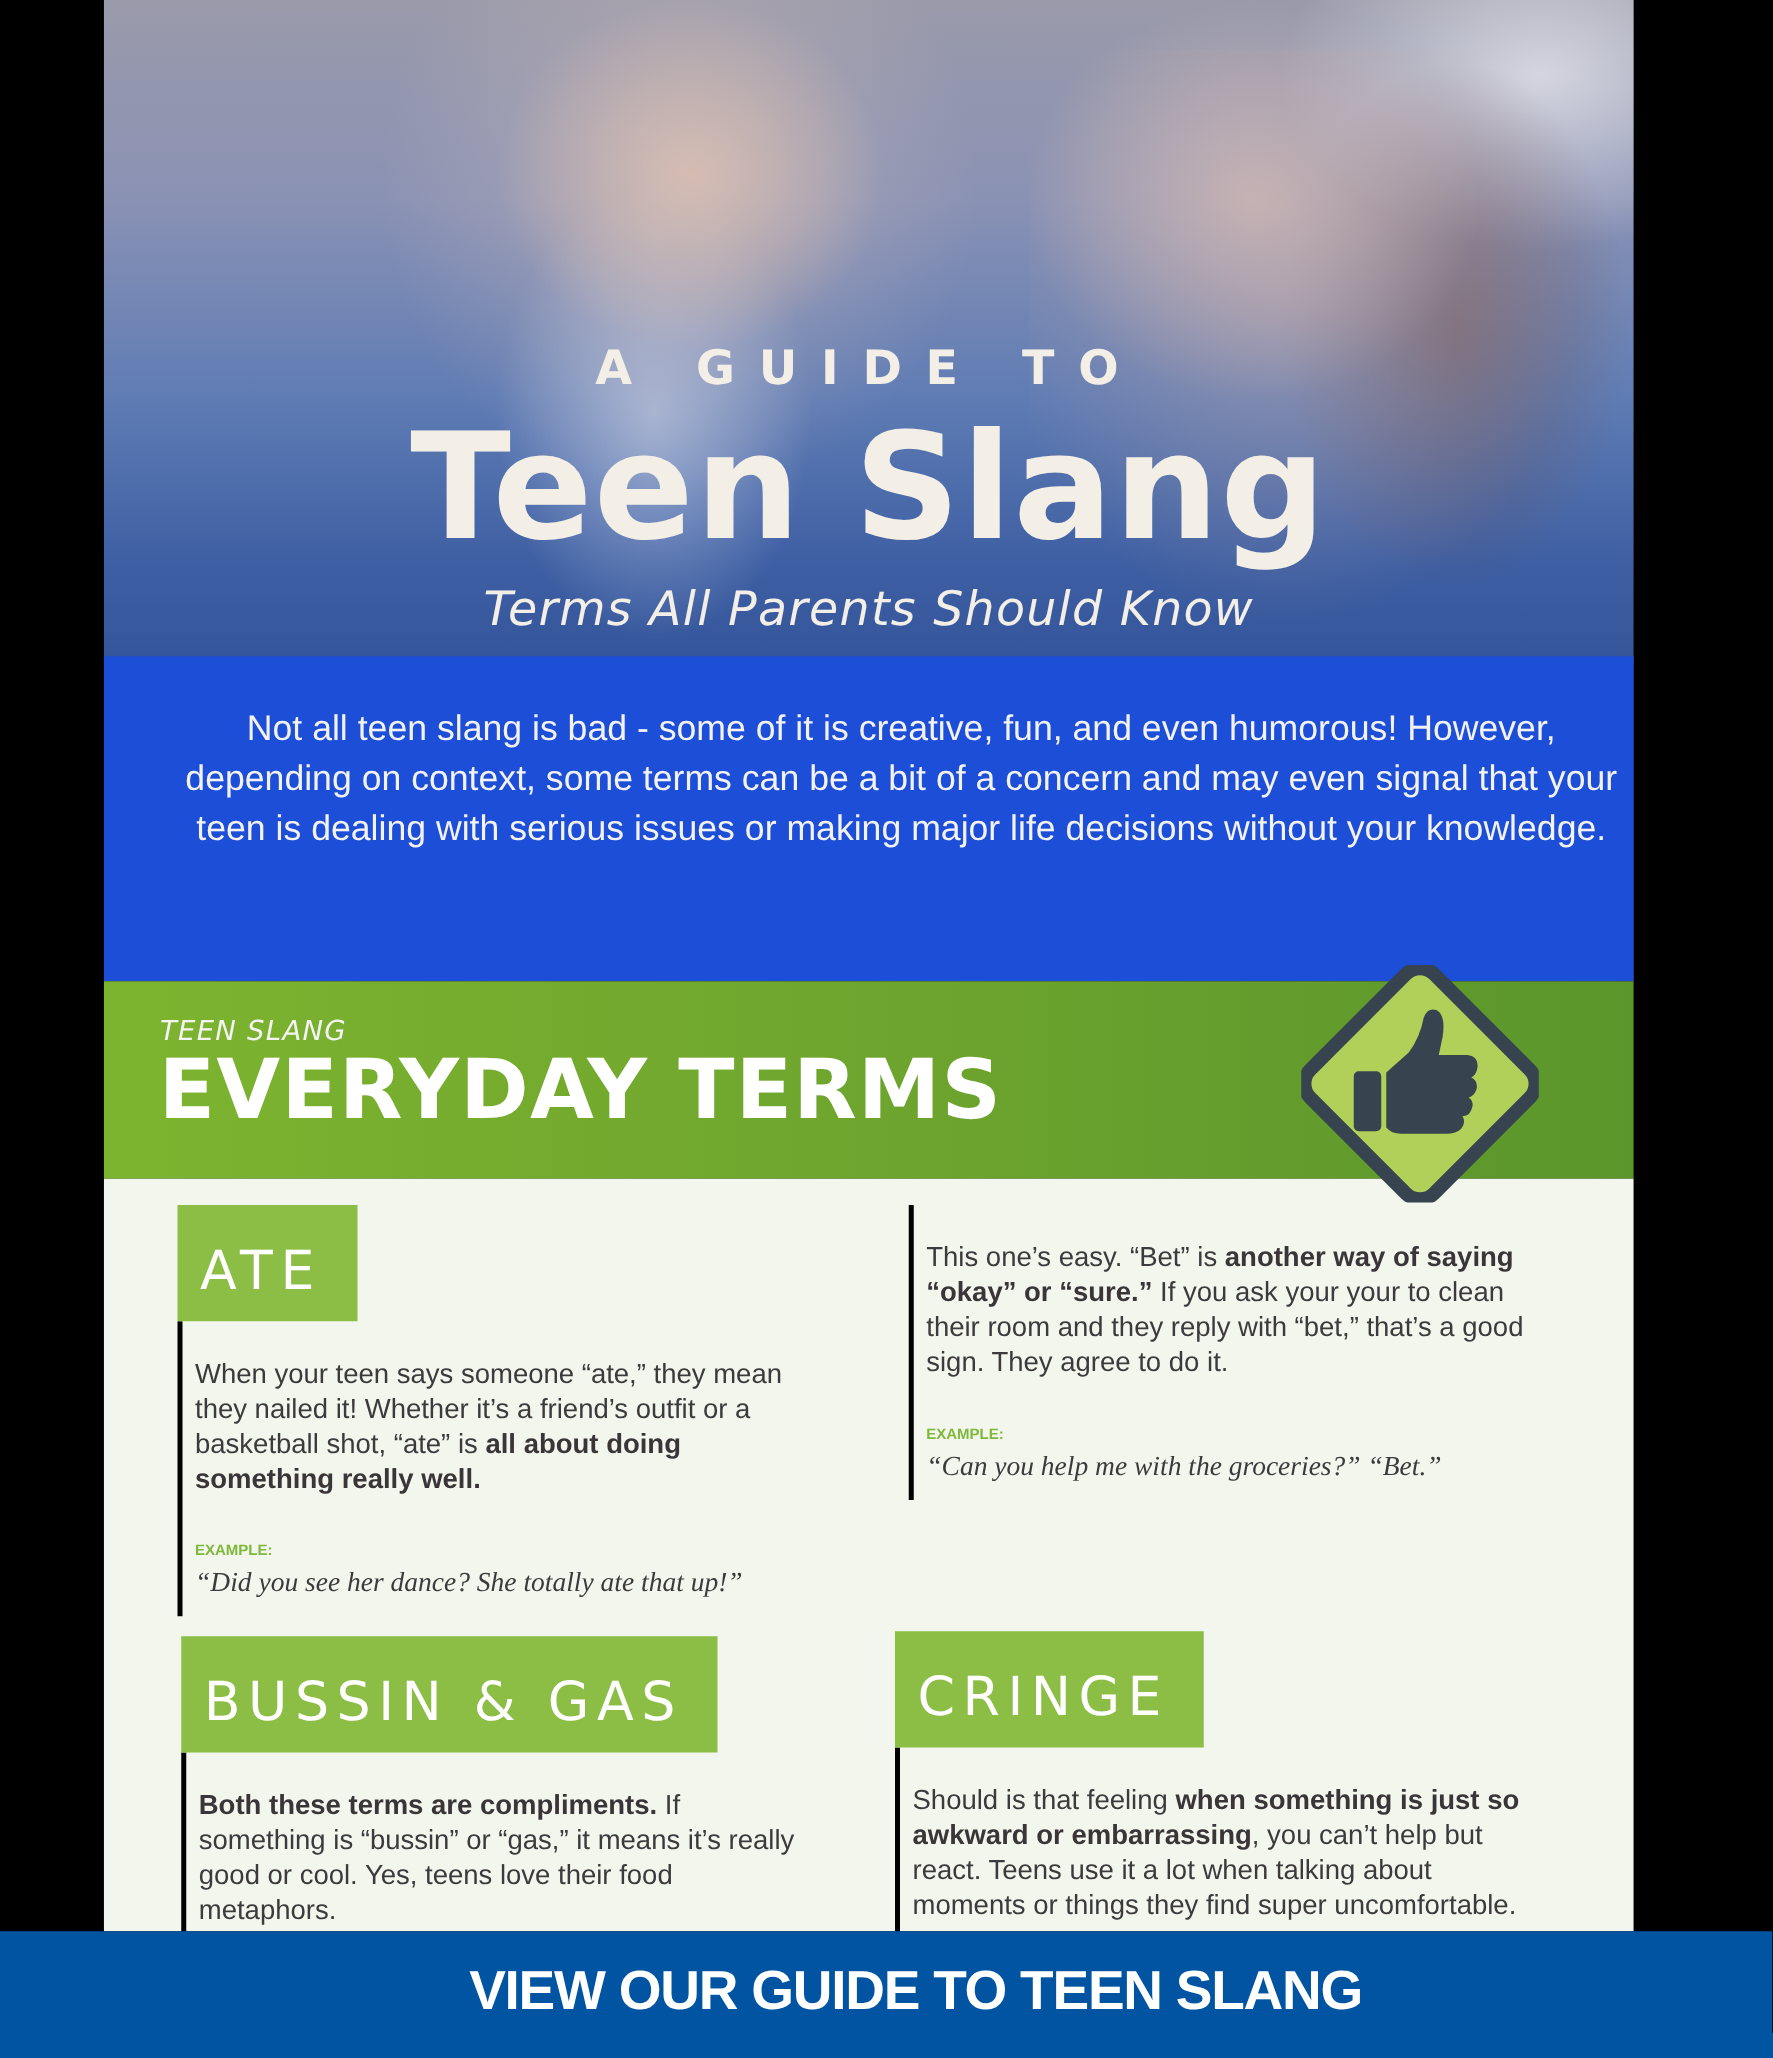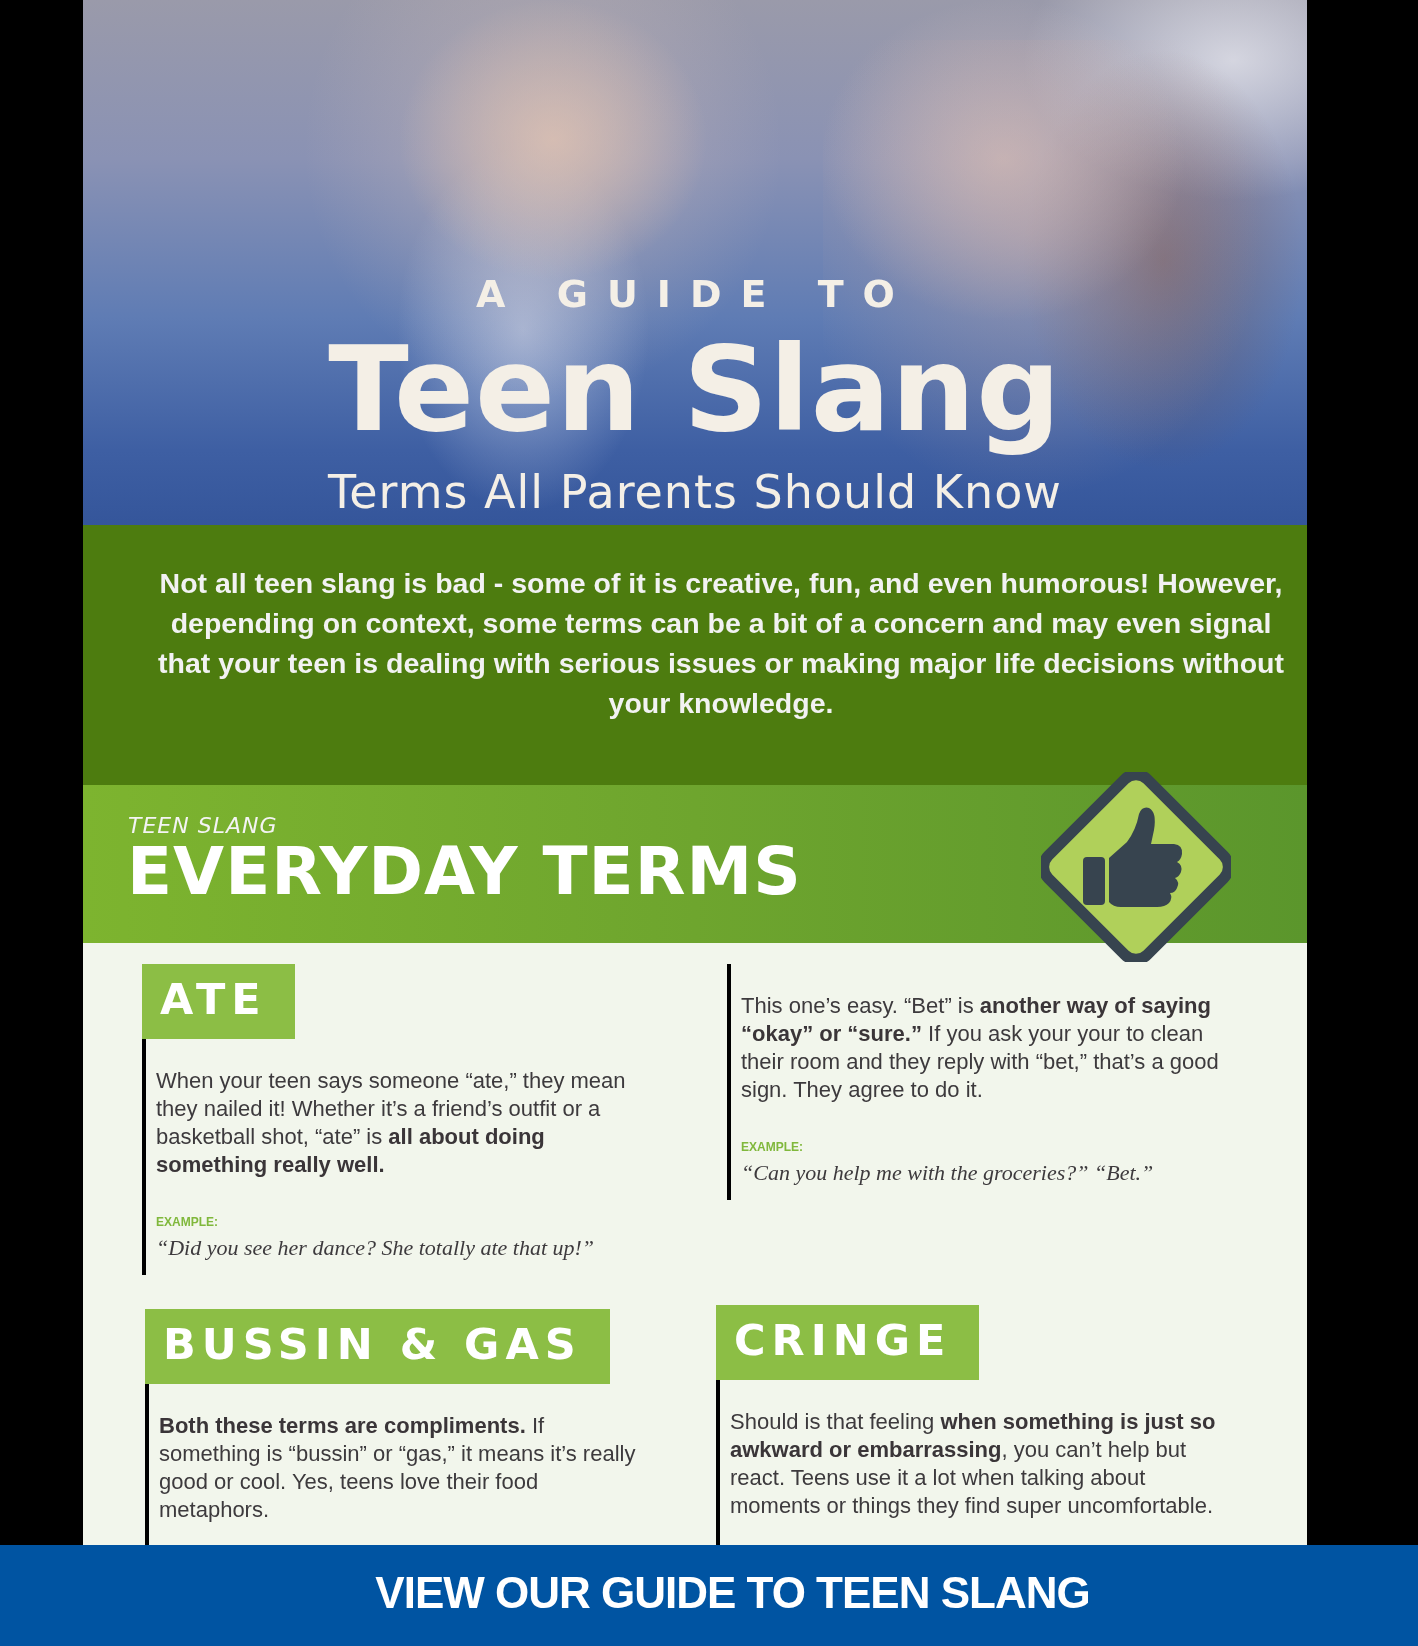--- a/index.html
+++ b/index.html
@@ -29,28 +29,27 @@
     font-size: 38px; letter-spacing: 19px;
   }
   .hero-title {
     position: absolute; left: 0; width: 1224px; top: 330px; text-align: center;
     color: #f4efe6; font-family: "DejaVu Sans", sans-serif; font-weight: bold;
     font-size: 118px; line-height: 118px; letter-spacing: 1px;
   }
   .hero-sub {
     position: absolute; left: 0; width: 1224px; top: 465px; text-align: center;
     color: #f4efe6; font-family: "DejaVu Sans", sans-serif;
-    font-size: 46px; letter-spacing: 1px; 
+    font-size: 38px; letter-spacing: 1px; font-style: italic;
   }
 
   
   .intro {
     position: absolute; left: 0; top: 525px; width: 1276px; height: 260px;
-    background: #4d7c0f;
-    font-weight: bold;
+    background: #1d4ed8;
   }
   .intro p {
     position: absolute; left: 60px; right: 60px; top: 38px; text-align: center;
     color: #f2f2f2; font-family: "Liberation Sans", sans-serif; font-size: 28.5px; line-height: 40px;
   }
 
   
   .green-band {
     position: absolute; left: 0; top: 785px; width: 1224px; height: 158px;
     background: linear-gradient(90deg, #7db42f 0%, #6ea52e 50%, #5b962c 100%);
@@ -68,22 +67,22 @@
   }
 
   
   .cards {
     position: absolute; left: 0; top: 943px; width: 1224px; height: 602px;
     background: #f2f6ec;
   }
   .card { position: absolute; }
   .card .tab {
     display: inline-block; background: #8cbe45; color: #fff;
-    font-family: "DejaVu Sans", sans-serif; font-weight: bold; font-size: 43px; letter-spacing: 6px;
-    padding: 8px 28px 12px 18px; line-height: 55px;
+    font-family: "DejaVu Sans", sans-serif; font-weight: normal; font-size: 43px; letter-spacing: 6px;
+    padding: 26px 28px 12px 18px; line-height: 55px;
   }
   .card .bodywrap { border-left: 4px solid #000000; padding: 28px 0 12px 10px; }
   .card .body {
     color: #3d3a3d; font-family: "Liberation Sans", sans-serif; font-size: 22px; line-height: 28px;
   }
   .card .body b { font-weight: bold; color: #3a3538; }
   .card .ex-label {
     margin-top: 32px; color: #80b83c; font-family: "Liberation Sans", sans-serif;
     font-weight: bold; font-size: 12px; line-height: 22px;
   }

